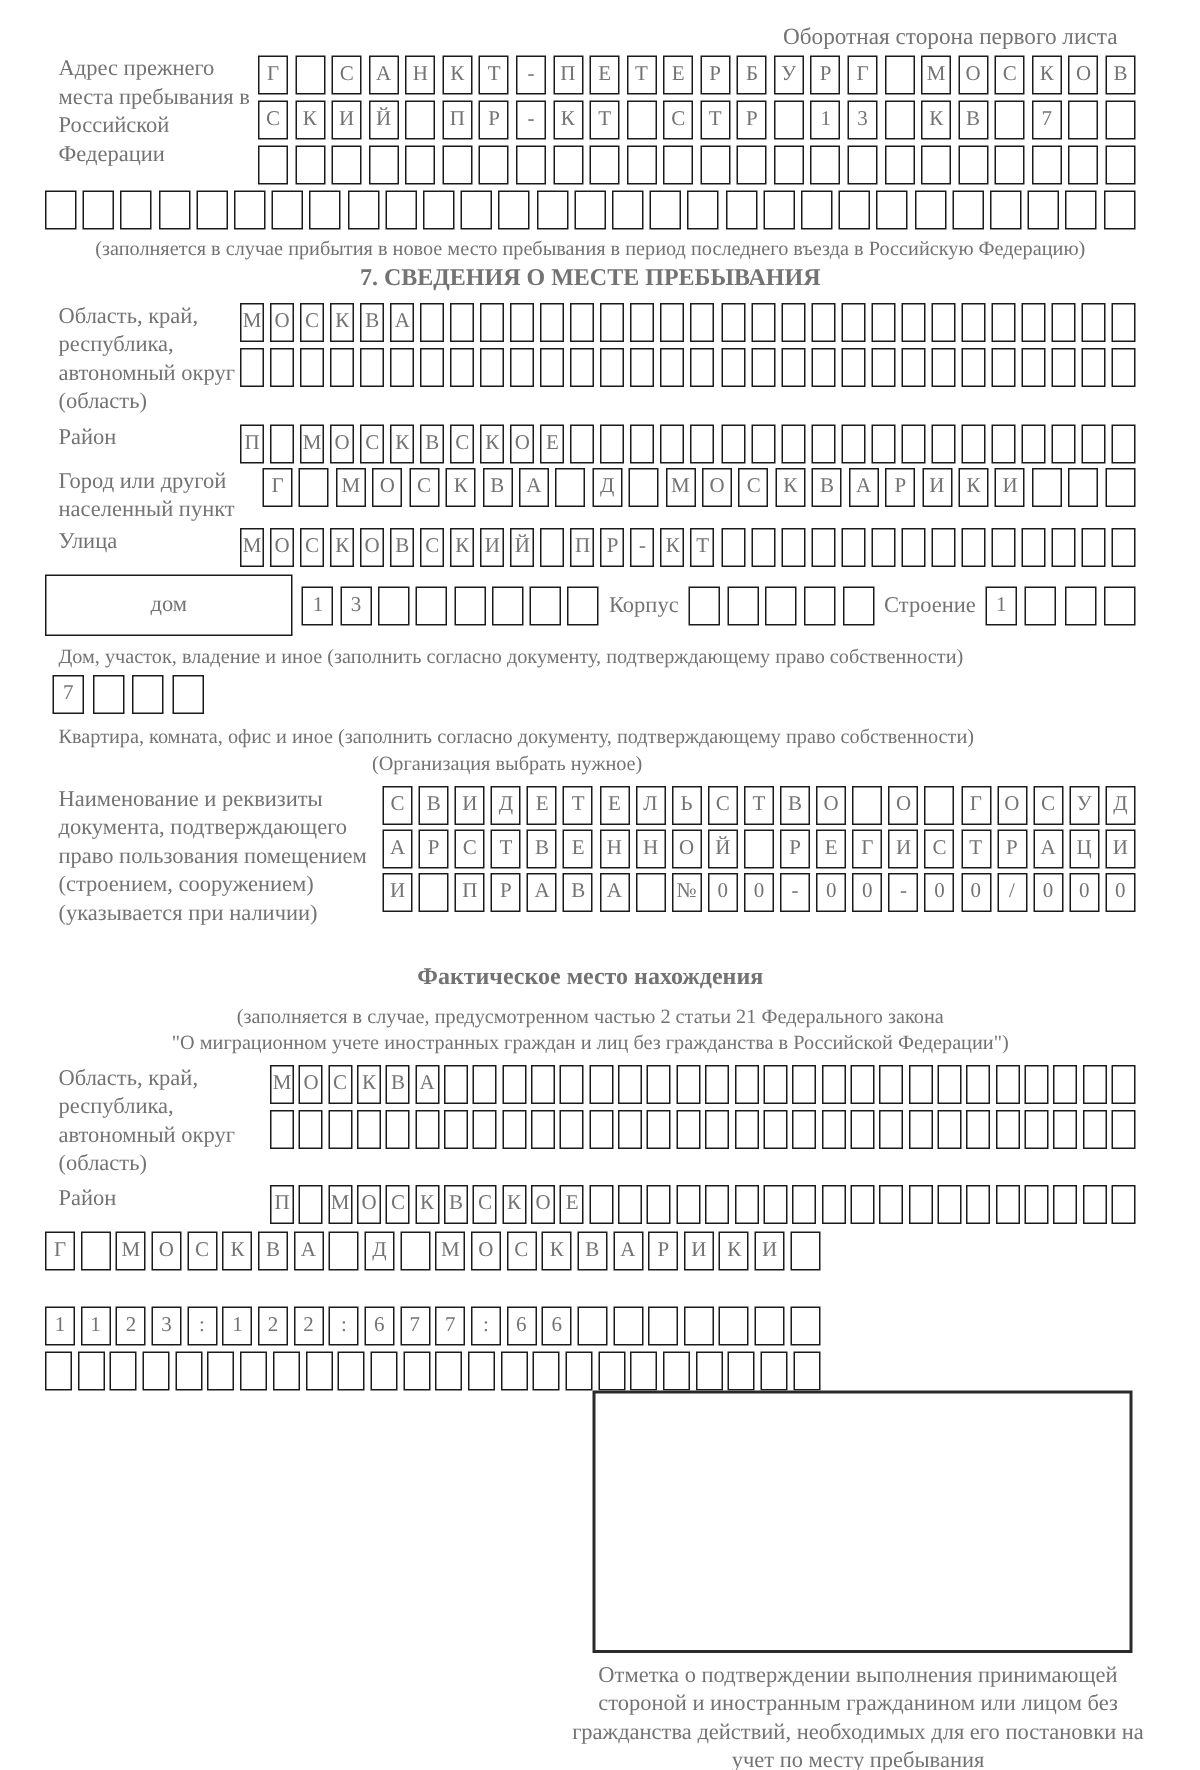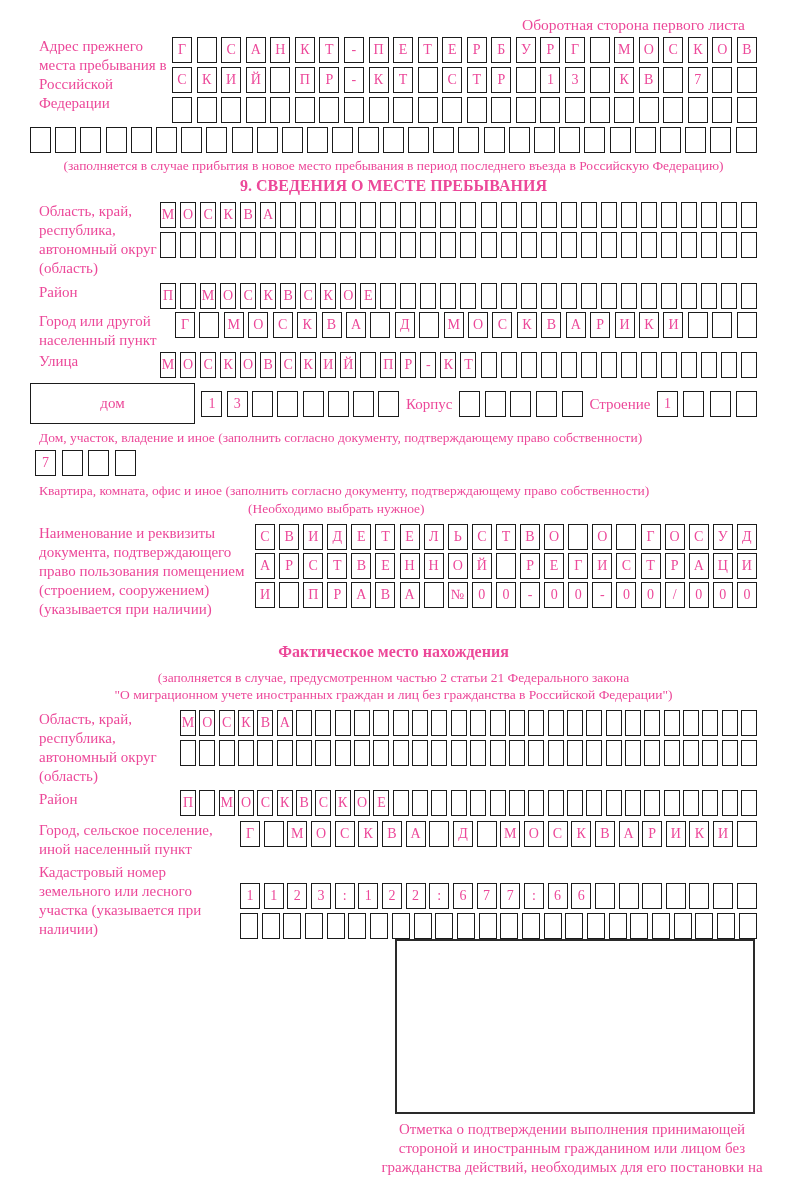--- a/index.html
+++ b/index.html
@@ -1,18 +1,18 @@
 <!DOCTYPE html>
 <html><head>
 <meta charset="utf-8">
 <style>
   html,body{margin:0;padding:0;background:#fff;}
   .page{
     position:relative;width:800px;height:1180px;box-sizing:border-box;
-    padding:16px 43px 0 30px;background:#fff;color:#ec4899;
+    padding:16px 43px 0 30px;background:#fff;color:#737373;
     font-family:"Liberation Serif","DejaVu Serif",serif;overflow:hidden;
   }
   .hdr{font-size:15.5px;text-align:right;padding-right:12px;}
   .frow{display:flex;align-items:flex-start;}
   .lbl{box-sizing:border-box;font-size:15px;line-height:19px;padding-left:9px;flex:none;}
   .inlbl{font-size:15px;white-space:nowrap;line-height:26px;}
   .stack{display:flex;flex-direction:column;gap:4px;}
   .cells{display:flex;justify-content:space-between;flex:none;}
   .cell{
     box-sizing:border-box;width:var(--cw,20px);height:26px;flex:none;
@@ -143,21 +143,21 @@
       <span class="cell"></span>
       <span class="cell"></span>
       <span class="cell"></span>
       <span class="cell"></span>
       <span class="cell"></span>
       <span class="cell"></span>
       <span class="cell"></span>
     </div>
   <div class="note center" style="margin-top:4px">(заполняется в случае прибытия в новое место пребывания в период последнего въезда в Российскую Федерацию)</div>
 
-  <div class="title" style="margin-top:3px">9. СВЕДЕНИЯ О МЕСТЕ ПРЕБЫВАНИЯ</div>
+  <div class="title" style="margin-top:3px">7. СВЕДЕНИЯ О МЕСТЕ ПРЕБЫВАНИЯ</div>
 
   <div class="frow" style="margin-top:7px">
     <div class="lbl" style="width:130px">Область, край, республика, автономный округ (область)</div>
     <div class="stack">
       <div class="cells" style="width:597px;--cw:16px">
           <span class="cell">М</span>
           <span class="cell">О</span>
           <span class="cell">С</span>
           <span class="cell">К</span>
           <span class="cell">В</span>
@@ -357,21 +357,21 @@
   <div style="display:flex;align-items:center;margin-top:4px">
     <div class="cells" style="width:101px;--cw:21px;margin-left:5px">
         <span class="cell">7</span>
         <span class="cell"></span>
         <span class="cell"></span>
         <span class="cell"></span>
       </div>
   </div>
   <div class="note" style="margin-top:6px;padding-left:9px">Квартира, комната, офис и иное (заполнить согласно документу, подтверждающему право собственности)</div>
 
-  <div class="note" style="padding-left:218px;margin-top:1px">(Необходимо выбрать нужное)</div>
+  <div class="note" style="padding-left:218px;margin-top:1px">(Организация выбрать нужное)</div>
 
   <div class="frow" style="margin-top:7px">
     <div class="lbl" style="width:225px">Наименование и реквизиты документа, подтверждающего право пользования помещением (строением, сооружением) (указывается при наличии)</div>
     <div class="stack" style="gap:3px">
       <div class="cells" style="width:502px;--cw:20px">
           <span class="cell">С</span>
           <span class="cell">В</span>
           <span class="cell">И</span>
           <span class="cell">Д</span>
           <span class="cell">Е</span>
@@ -545,21 +545,20 @@
         <span class="cell"></span>
         <span class="cell"></span>
         <span class="cell"></span>
         <span class="cell"></span>
         <span class="cell"></span>
         <span class="cell"></span>
       </div>
   </div>
 
   <div class="frow" style="margin-top:5px">
-    <div class="lbl" style="width:210px">Город, сельское поселение, иной населенный пункт</div>
     <div class="cells" style="width:517px;--cw:20px">
         <span class="cell">Г</span>
         <span class="cell"></span>
         <span class="cell">М</span>
         <span class="cell">О</span>
         <span class="cell">С</span>
         <span class="cell">К</span>
         <span class="cell">В</span>
         <span class="cell">А</span>
         <span class="cell"></span>
@@ -573,21 +572,20 @@
         <span class="cell">А</span>
         <span class="cell">Р</span>
         <span class="cell">И</span>
         <span class="cell">К</span>
         <span class="cell">И</span>
         <span class="cell"></span>
       </div>
   </div>
 
   <div class="frow" style="margin-top:4px">
-    <div class="lbl" style="width:210px">Кадастровый номер земельного или лесного участка (указывается при наличии)</div>
     <div class="stack" style="margin-top:20px">
       <div class="cells" style="width:517px;--cw:20px">
           <span class="cell">1</span>
           <span class="cell">1</span>
           <span class="cell">2</span>
           <span class="cell">3</span>
           <span class="cell">:</span>
           <span class="cell">1</span>
           <span class="cell">2</span>
           <span class="cell">2</span>

